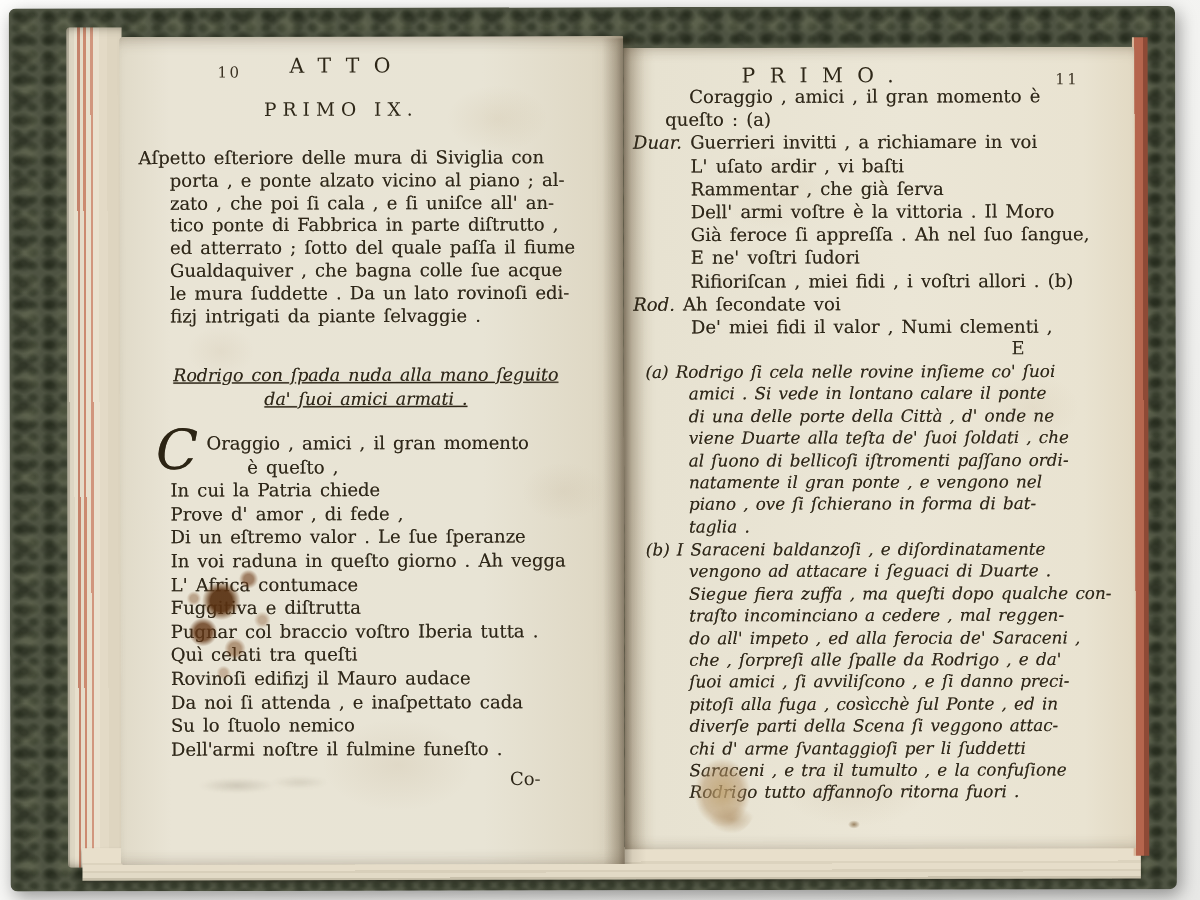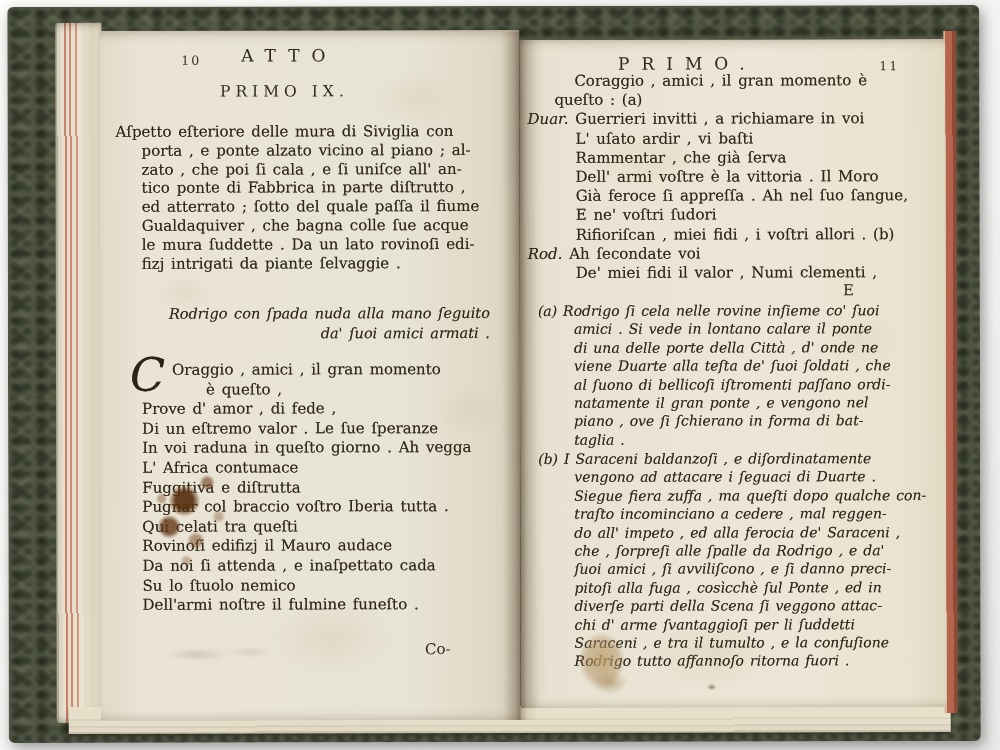--- a/index.html
+++ b/index.html
@@ -80,21 +80,21 @@
   
   .pagenum{position:absolute;font-size:12.5px;letter-spacing:2px;color:#3a3122;margin-left:28px;}
   .running-title{position:absolute;text-align:center;font-size:17px;letter-spacing:12px;color:#2e2718;}
   .scene-head{position:absolute;text-align:center;font-size:15.5px;letter-spacing:5px;color:#2e2718;}
   .textblock{position:absolute;font-size:15px;line-height:18.8px;word-spacing:2px;
     color:#2e2719;text-shadow:0 0 .5px rgba(45,35,18,.55);}
   .textblock .line{white-space:nowrap;}
   
   .lp-para .line{padding-left:26px;}
   .lp-para .line:first-child{padding-left:0;}
-  .lp-dir{font-style:italic;text-align:right;line-height:20px;font-size:14.5px;}
+  .lp-dir{font-style:italic;text-align:center;line-height:20px;font-size:14.5px;text-decoration:underline;}
   .lp-verse{line-height:19.6px;}
   .lp-verse .line:nth-child(1){padding-left:30px;}
   .lp-verse .line:nth-child(2){padding-left:64px;}
   .dropcap{
     position:absolute;left:-12px;top:-6px;font-size:46px;line-height:40px;
     font-style:italic;color:#2c2414;
   }
   .catchword{position:absolute;font-size:15px;color:#2e2719;}
   
   .rp-verse{line-height:19.2px;}
@@ -168,20 +168,21 @@
     <div class="textblock lp-dir" style="left:20px;right:30px;top:273px;">
         <div class="line">Rodrigo con ſpada nuda alla mano ſeguito</div>
         <div class="line">da' ſuoi amici armati .</div>
       </div>
 
     <div class="textblock lp-verse" style="left:42px;top:330px;width:372px;">
       <span class="dropcap">C</span>
       <div>
           <div class="line">Oraggio , amici , il gran momento</div>
           <div class="line">è queſto ,</div>
+          <div class="line">In cui la Patria chiede</div>
           <div class="line">Prove d' amor , di fede ,</div>
           <div class="line">Di un eſtremo valor . Le ſue ſperanze</div>
           <div class="line">In voi raduna in queſto giorno . Ah vegga</div>
           <div class="line">L' Africa contumace</div>
           <div class="line">Fuggitiva e diſtrutta</div>
           <div class="line">Pugnar col braccio voſtro Iberia tutta .</div>
           <div class="line">Quì celati tra queſti</div>
           <div class="line">Rovinoſi edifizj il Mauro audace</div>
           <div class="line">Da noi ſi attenda , e inaſpettato cada</div>
           <div class="line">Su lo ſtuolo nemico</div>

